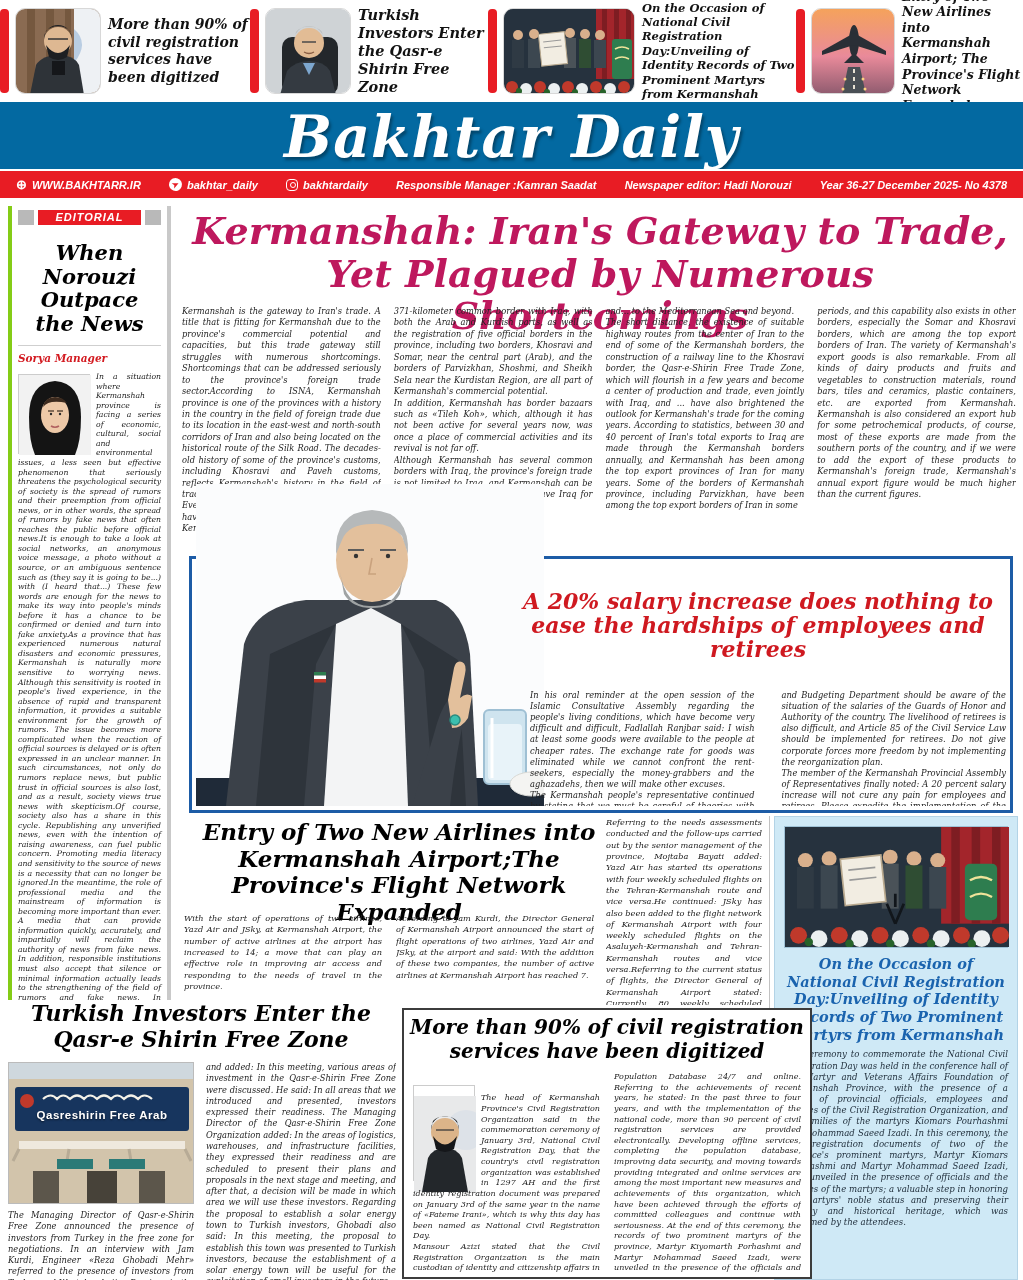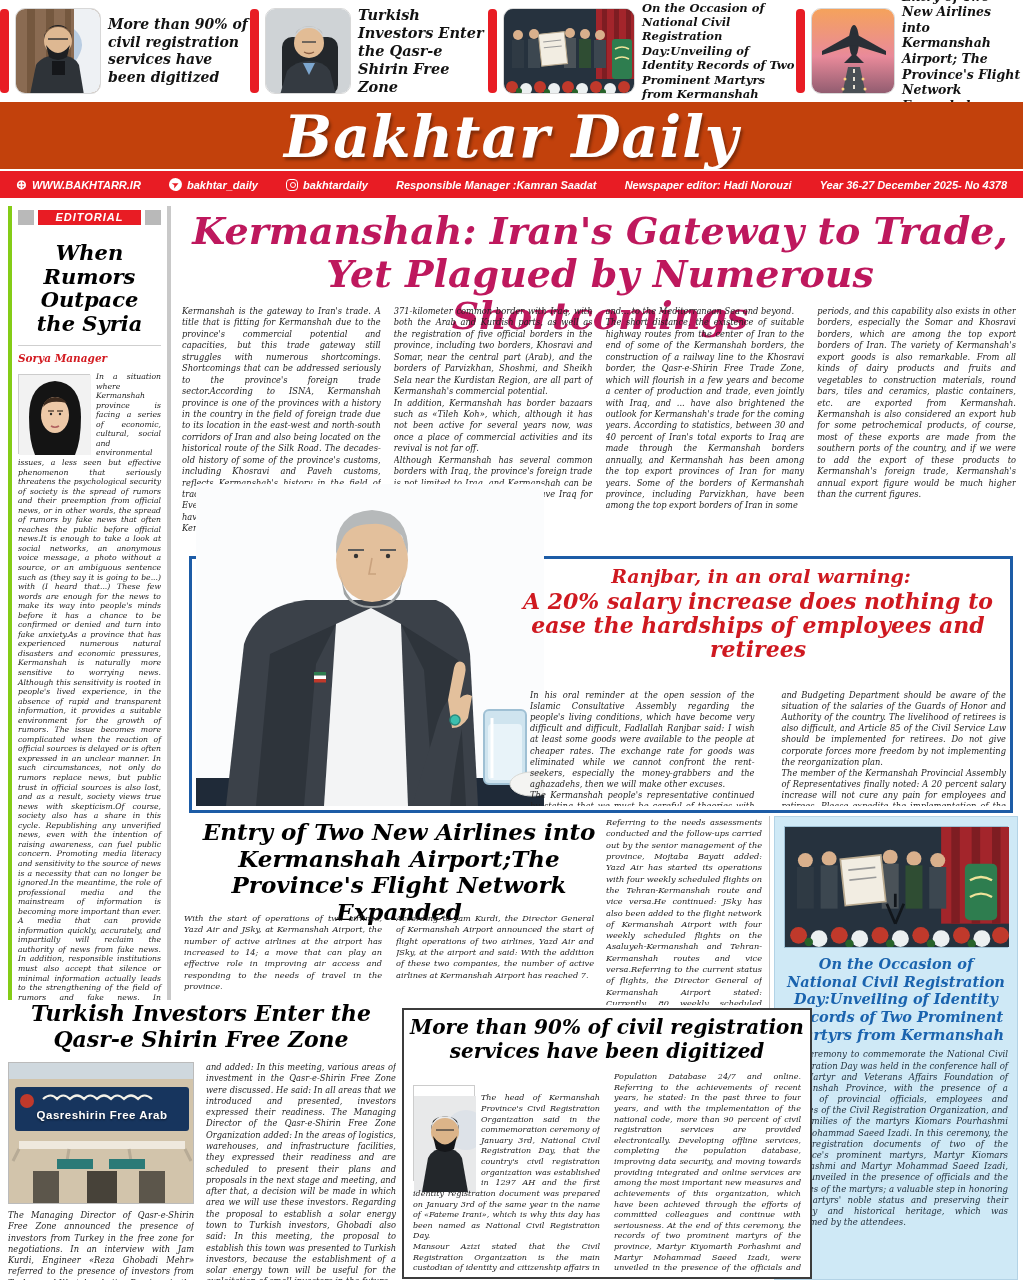--- a/index.html
+++ b/index.html
@@ -13,21 +13,21 @@
   }
 
   
   .teasers { position:absolute; top:0; left:0; width:1023px; height:102px; display:flex; background:#fff; }
   .teaser { display:flex; align-items:center; height:102px; }
   .t-bar { width:9px; height:84px; background:#e81c24; border-radius:4px; flex:none; }
   .t-photo { height:86px; border-radius:10px; overflow:hidden; margin:0 7px 0 6px; flex:none; border:1px solid #d8d8d8; }
   .t-label { font-weight:bold; font-style:italic; line-height:1.25; color:#121212; }
 
   
-  .masthead { position:absolute; top:102px; left:0; width:1023px; height:67px; background:#c2410c; overflow:visible; }
+  .masthead { position:absolute; top:102px; left:0; width:1023px; height:67px; background:#0369a1; overflow:visible; }
   .masthead h1 { text-align:center; font-size:57px; font-weight:bold; font-style:italic; color:#fff; line-height:70px; text-shadow:2px 3px 3px rgba(0,0,0,.35); letter-spacing:1px; }
   .infobar { position:absolute; top:169px; left:0; width:1023px; height:29px; background:#e81c24; border-top:2px solid #ffffff; display:flex; align-items:center; justify-content:space-between; padding:0 16px; font-family:"Liberation Sans", sans-serif; font-weight:bold; font-style:italic; font-size:11px; color:#fff; }
   .ib-item { display:flex; align-items:center; gap:5px; white-space:nowrap; }
   .glb { font-style:normal; font-size:13px; line-height:13px; }
   .tg { width:13px; height:13px; background:#fff; color:#e81c24; border-radius:50%; font-style:normal; font-size:8px; line-height:13px; text-align:center; transform:rotate(-25deg); }
   .ig { width:12px; height:12px; border:1.6px solid #fff; border-radius:4px; position:relative; }
   .ig::after { content:""; position:absolute; left:2.5px; top:2.5px; width:4px; height:4px; border:1.4px solid #fff; border-radius:50%; }
 
   
   .editorial { position:absolute; left:8px; top:206px; width:163px; height:794px; border-left:4px solid #84cc16; border-right:4px solid #c9c9c9; padding:0 6px; overflow:hidden; }
@@ -225,21 +225,21 @@
   <span class="ib-item">Newspaper editor: Hadi Norouzi</span>
   <span class="ib-item">Year 36-27 December 2025- No 4378</span>
 </div>
 
 <div class="editorial">
   <div class="ed-badge-row">
     <span class="ed-sq"></span>
     <span class="ed-badge">EDITORIAL</span>
     <span class="ed-sq"></span>
   </div>
-  <div class="ed-title">When Rumors Outpace the Syria</div>
+  <div class="ed-title">When Norouzi Outpace the News</div>
   <hr class="ed-rule">
   <div class="ed-author">Sorya Manager</div>
   <div class="ed-photo">
     <svg width="72" height="80" viewBox="0 0 72 80">
       <rect width="72" height="80" fill="#f2f2f2"></rect>
       <path d="M36 6 Q62 8 62 42 Q62 66 56 80 L16 80 Q10 66 10 42 Q10 8 36 6 Z" fill="#141414"></path>
       <ellipse cx="36" cy="40" rx="14" ry="18" fill="#edc9a8"></ellipse>
       <path d="M24 32 Q30 24 48 28 Q44 22 36 22 Q26 22 24 32 Z" fill="#3c2a1e"></path>
       <line x1="29" y1="36" x2="35" y2="36" stroke="#4a382a" stroke-width="1.3"></line>
       <line x1="38" y1="36" x2="44" y2="36" stroke="#4a382a" stroke-width="1.3"></line>
@@ -289,21 +289,20 @@
       <path d="M252 216 L258 184 Q260 176 266 178 Q271 180 269 190 L264 214 Q270 208 276 212 L272 234 Q266 244 256 244 Z" fill="#e3c09c"></path>
       <circle cx="259" cy="236" r="5" fill="#3bbfae" stroke="#2a8a7e" stroke-width="1.5"></circle>
       <g>
         <rect x="288" y="226" width="42" height="74" rx="5" fill="#cfe4ef" stroke="#9fc0d4" stroke-width="2"></rect>
         <rect x="292" y="240" width="34" height="56" rx="4" fill="#e8f3f9"></rect>
         <line x1="296" y1="234" x2="296" y2="294" stroke="#ffffff" stroke-width="3"></line>
       </g>
       <ellipse cx="336" cy="300" rx="22" ry="12" fill="#f4f4f2" stroke="#d8d8d4"></ellipse>
     </svg>
   </div>
-  <div class="rj-kicker">Ranjbar, in an oral warning:</div>
   <div class="rj-title">A 20% salary increase does nothing to ease the hardships of employees and retirees</div>
   <div class="rj-cols">
     <div class="rj-col">In his oral reminder at the open session of the Islamic Consultative Assembly regarding the people's living conditions, which have become very difficult and difficult, Fadlallah Ranjbar said: I wish at least some goods were available to the people at cheaper rates. The exchange rate for goods was eliminated while we cannot confront the rent-seekers, especially the money-grabbers and the aghazadehs, then we will make other excuses.
 The Kermanshah people's representative continued by stating that we must be careful of theories with all our might in supporting the weak segments of society, and said: The president and the Planning</div>
     <div class="rj-col">and Budgeting Department should be aware of the situation of the salaries of the Guards of Honor and Authority of the country. The livelihood of retirees is also difficult, and Article 85 of the Civil Service Law should be implemented for retirees. Do not give corporate forces more freedom by not implementing the reorganization plan.
 The member of the Kermanshah Provincial Assembly of Representatives finally noted: A 20 percent salary increase will not cure any pain for employees and retirees. Please expedite the implementation of the comprehensive law on veterans, as we must pay our debt to this group.</div>
   </div>
 </div>
 
 <div class="airlines">

